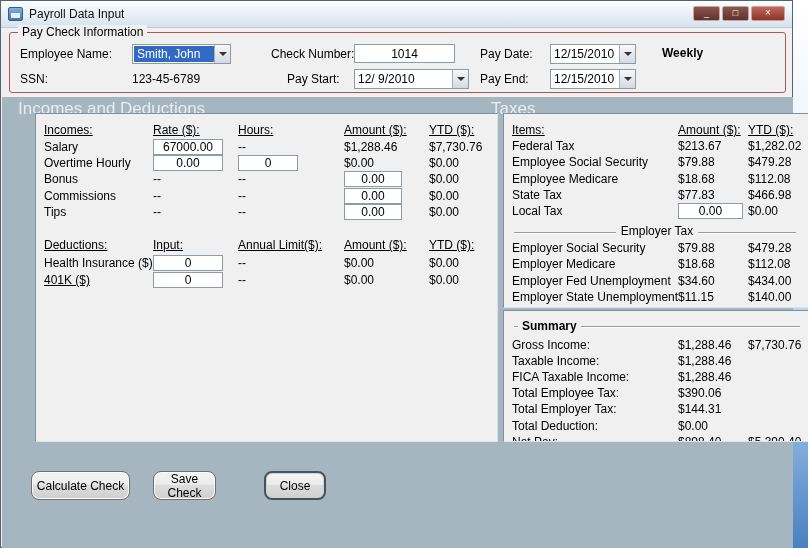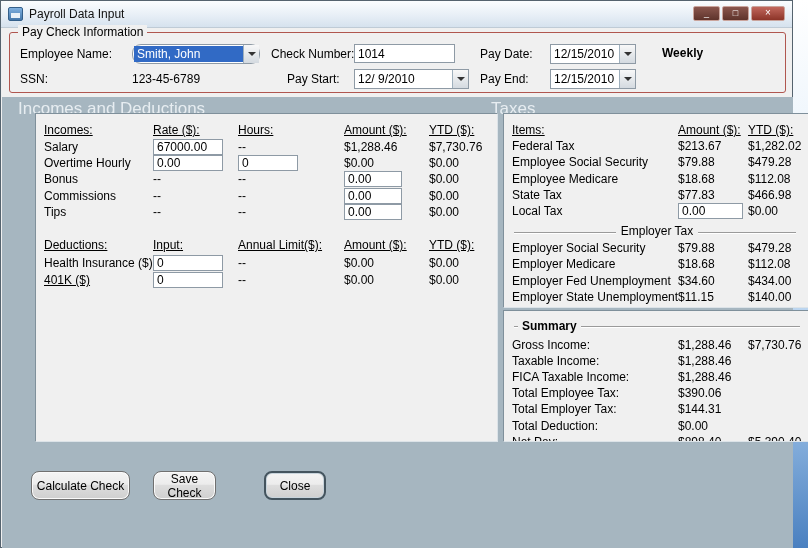--- a/index.html
+++ b/index.html
@@ -23,21 +23,21 @@
     background:linear-gradient(#8a564d,#5e332b); color:#fff; font-size:9px; line-height:12px;
     text-align:center; cursor:default; }
   .winbtn.close { width:34px; background:linear-gradient(#c1675c,#8c3428); font-size:10px; }
 
   
   .group-paycheck { position:absolute; left:8px; top:31px; width:777px; height:61px;
     border:1px solid #b0564f; border-radius:3px; }
   .group-paycheck .legend { position:absolute; top:-8px; left:8px; background:#f0f0f0; padding:0 4px; }
   .fld-label { position:absolute; white-space:nowrap; }
   .tb { height:19px; border:1px solid #8e9aa5; background:#fff; padding:0 3px;
-    font-family:"Liberation Sans",sans-serif; font-size:12px; }
+    font-family:"Liberation Sans",sans-serif; font-size:12px;text-align:center; }
   .combo { position:absolute; display:flex; height:20px; border:1px solid #8e9aa5; background:#fff; }
   .combo-text { flex:1; display:flex; align-items:center; padding:0 3px; white-space:nowrap; overflow:hidden; }
   .combo.sel .combo-text { background:#316ac5; color:#fff; margin:1px 0 1px 1px; }
   .dd-btn { width:16px; display:flex; align-items:center; justify-content:center;
     background:linear-gradient(#f8f8f8,#d4dae0); border-left:1px solid #9fb0bd; }
   .arr { width:0; height:0; border-left:4px solid transparent; border-right:4px solid transparent; border-top:4px solid #333; }
   .weekly { position:absolute; left:652px; top:13px; font-weight:bold; font-size:12px; }
 
   
   .main-bg { position:absolute; left:1px; top:96px; width:791px; height:451px; background:#a6b6c0; }
@@ -91,21 +91,21 @@
       <div class="winbtn">_</div>
       <div class="winbtn">□</div>
       <div class="winbtn close">×</div>
     </div>
   </div>
 
   <div class="group-paycheck">
     <span class="legend">Pay Check Information</span>
 
     <span class="fld-label" style="left:10px; top:14px;">Employee Name:</span>
-    <div class="combo sel" style="left:122px; top:11px; width:128px;border-radius:9px;">
+    <div class="combo sel" style="left:122px; top:11px; width:99px;">
       <span class="combo-text">Smith, John</span>
       <span class="dd-btn">
             <span class="arr"></span>
           </span>
     </div>
 
     <span class="fld-label" style="left:261px; top:14px;">Check Number:</span>
     <input class="tb" style="position: absolute; left: 344px; top: 11px; width: 101px;" value="1014">
 
     <span class="fld-label" style="left:470px; top:14px;">Pay Date:</span>

